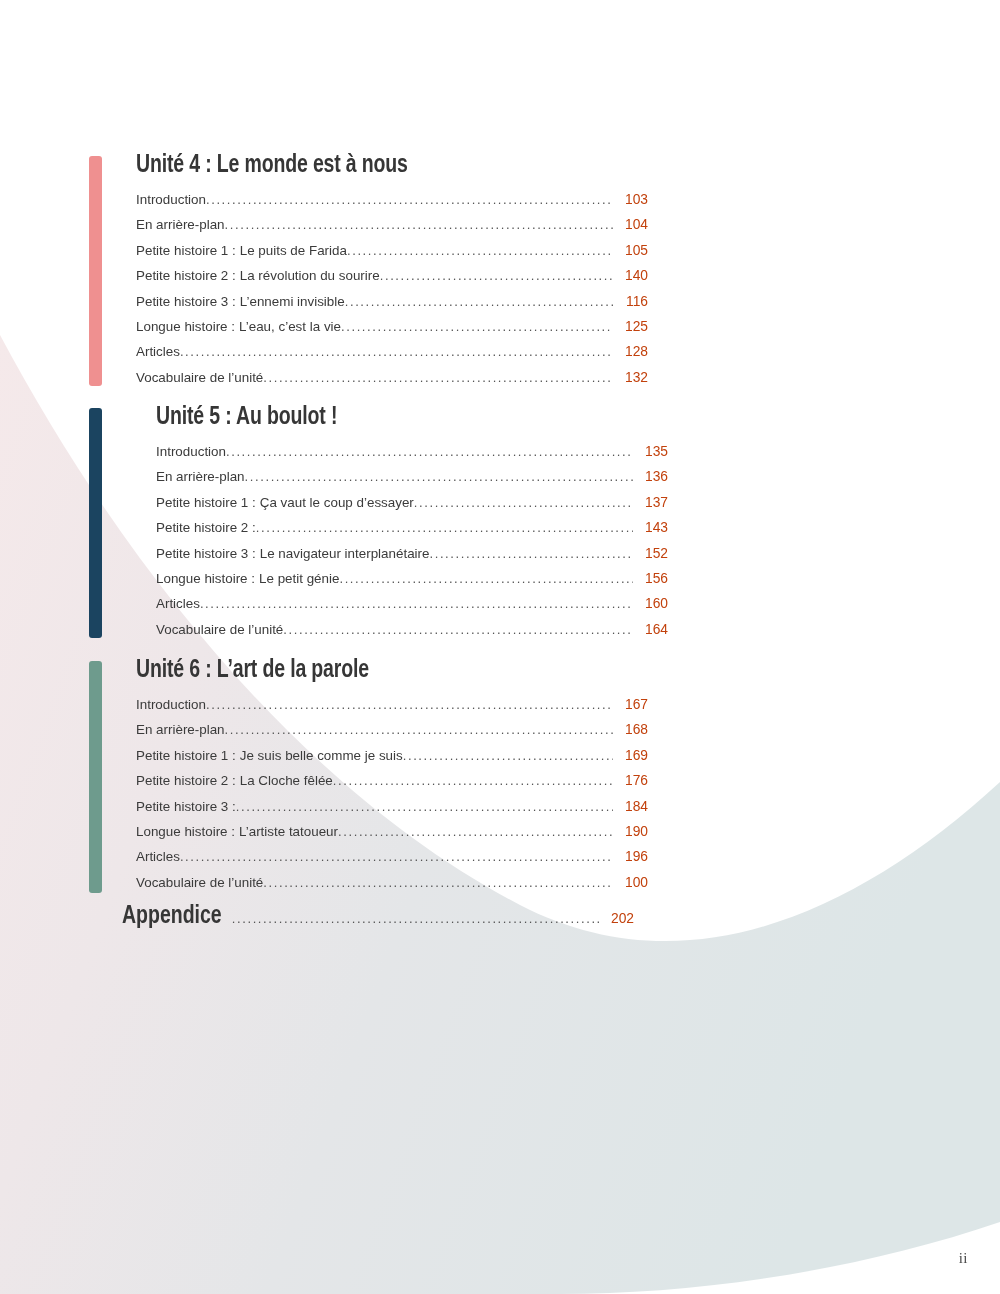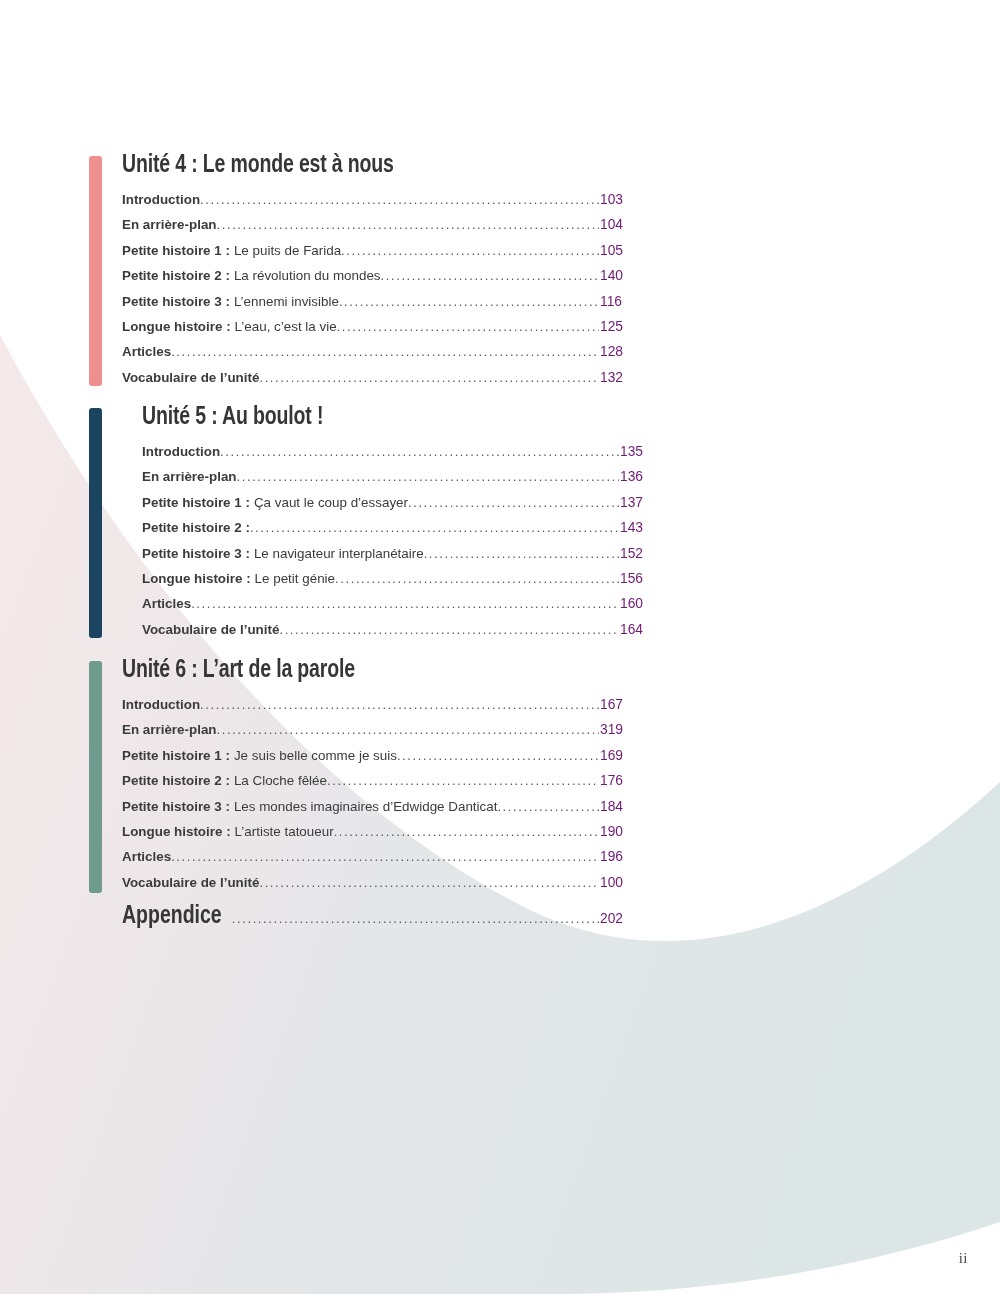--- a/index.html
+++ b/index.html
@@ -41,21 +41,21 @@
 
   .unit-bar {
     position: absolute;
     left: 0;
     top: 8px;
     width: 13px;
     border-radius: 3px;
   }
 
   .unit-body {
-    margin-left: 33px;
+    margin-left: 47px;
     width: 512px;
   }
 
   .unit-title {
     font-family: "Liberation Sans", sans-serif;
     font-weight: bold;
     font-size: 25px;
     line-height: 30px;
     color: #363636;
     letter-spacing: -0.2px;
@@ -68,43 +68,44 @@
 
   .toc-row {
     display: flex;
     align-items: baseline;
     font-size: 13.4px;
     line-height: 25.4px;
     color: #3b3b3b;
     white-space: nowrap;
   }
   .toc-label {
-    font-weight: bold;
+    font-weight: normal;
     flex: 0 0 auto;
   }
   .toc-sub {
     font-weight: normal;
     flex: 0 0 auto;
     padding-left: 4px;
   }
   .toc-leader {
     flex: 1 1 auto;
     overflow: hidden;
     white-space: nowrap;
     color: #555;
     font-weight: normal;
     letter-spacing: 1.6px;
     font-size: 13px;
     margin: 0 1px 0 0;
   }
   .toc-page {
     flex: 0 0 34px;
+    text-align: right;
     font-weight: normal;
     font-size: 13.8px;
-    color: #701a75;
+    color: #c2410c;
   }
 
   
   #appendix-row {
     position: absolute;
     left: 122px;
     top: 900px;
     width: 512px;
     display: flex;
     align-items: baseline;
@@ -170,21 +171,21 @@
             <span class="toc-page">104</span>
           </div>
           <div class="toc-row">
             <span class="toc-label">Petite histoire 1 :</span>
             <span class="toc-sub">Le puits de Farida</span>
             <span class="toc-leader">........................................................................................................................................................................................................</span>
             <span class="toc-page">105</span>
           </div>
           <div class="toc-row">
             <span class="toc-label">Petite histoire 2 :</span>
-            <span class="toc-sub">La révolution du mondes</span>
+            <span class="toc-sub">La révolution du sourire</span>
             <span class="toc-leader">........................................................................................................................................................................................................</span>
             <span class="toc-page">140</span>
           </div>
           <div class="toc-row">
             <span class="toc-label">Petite histoire 3 :</span>
             <span class="toc-sub">L’ennemi invisible</span>
             <span class="toc-leader">........................................................................................................................................................................................................</span>
             <span class="toc-page">116</span>
           </div>
           <div class="toc-row">
@@ -265,37 +266,36 @@
       <div class="unit-title">Unité 6 : L’art de la parole</div>
       <div class="unit-entries">
           <div class="toc-row">
             <span class="toc-label">Introduction</span>
             <span class="toc-leader">........................................................................................................................................................................................................</span>
             <span class="toc-page">167</span>
           </div>
           <div class="toc-row">
             <span class="toc-label">En arrière-plan</span>
             <span class="toc-leader">........................................................................................................................................................................................................</span>
-            <span class="toc-page">319</span>
+            <span class="toc-page">168</span>
           </div>
           <div class="toc-row">
             <span class="toc-label">Petite histoire 1 :</span>
             <span class="toc-sub">Je suis belle comme je suis</span>
             <span class="toc-leader">........................................................................................................................................................................................................</span>
             <span class="toc-page">169</span>
           </div>
           <div class="toc-row">
             <span class="toc-label">Petite histoire 2 :</span>
             <span class="toc-sub">La Cloche fêlée</span>
             <span class="toc-leader">........................................................................................................................................................................................................</span>
             <span class="toc-page">176</span>
           </div>
           <div class="toc-row">
             <span class="toc-label">Petite histoire 3 :</span>
-            <span class="toc-sub">Les mondes imaginaires d’Edwidge Danticat</span>
             <span class="toc-leader">........................................................................................................................................................................................................</span>
             <span class="toc-page">184</span>
           </div>
           <div class="toc-row">
             <span class="toc-label">Longue histoire :</span>
             <span class="toc-sub">L’artiste tatoueur</span>
             <span class="toc-leader">........................................................................................................................................................................................................</span>
             <span class="toc-page">190</span>
           </div>
           <div class="toc-row">

